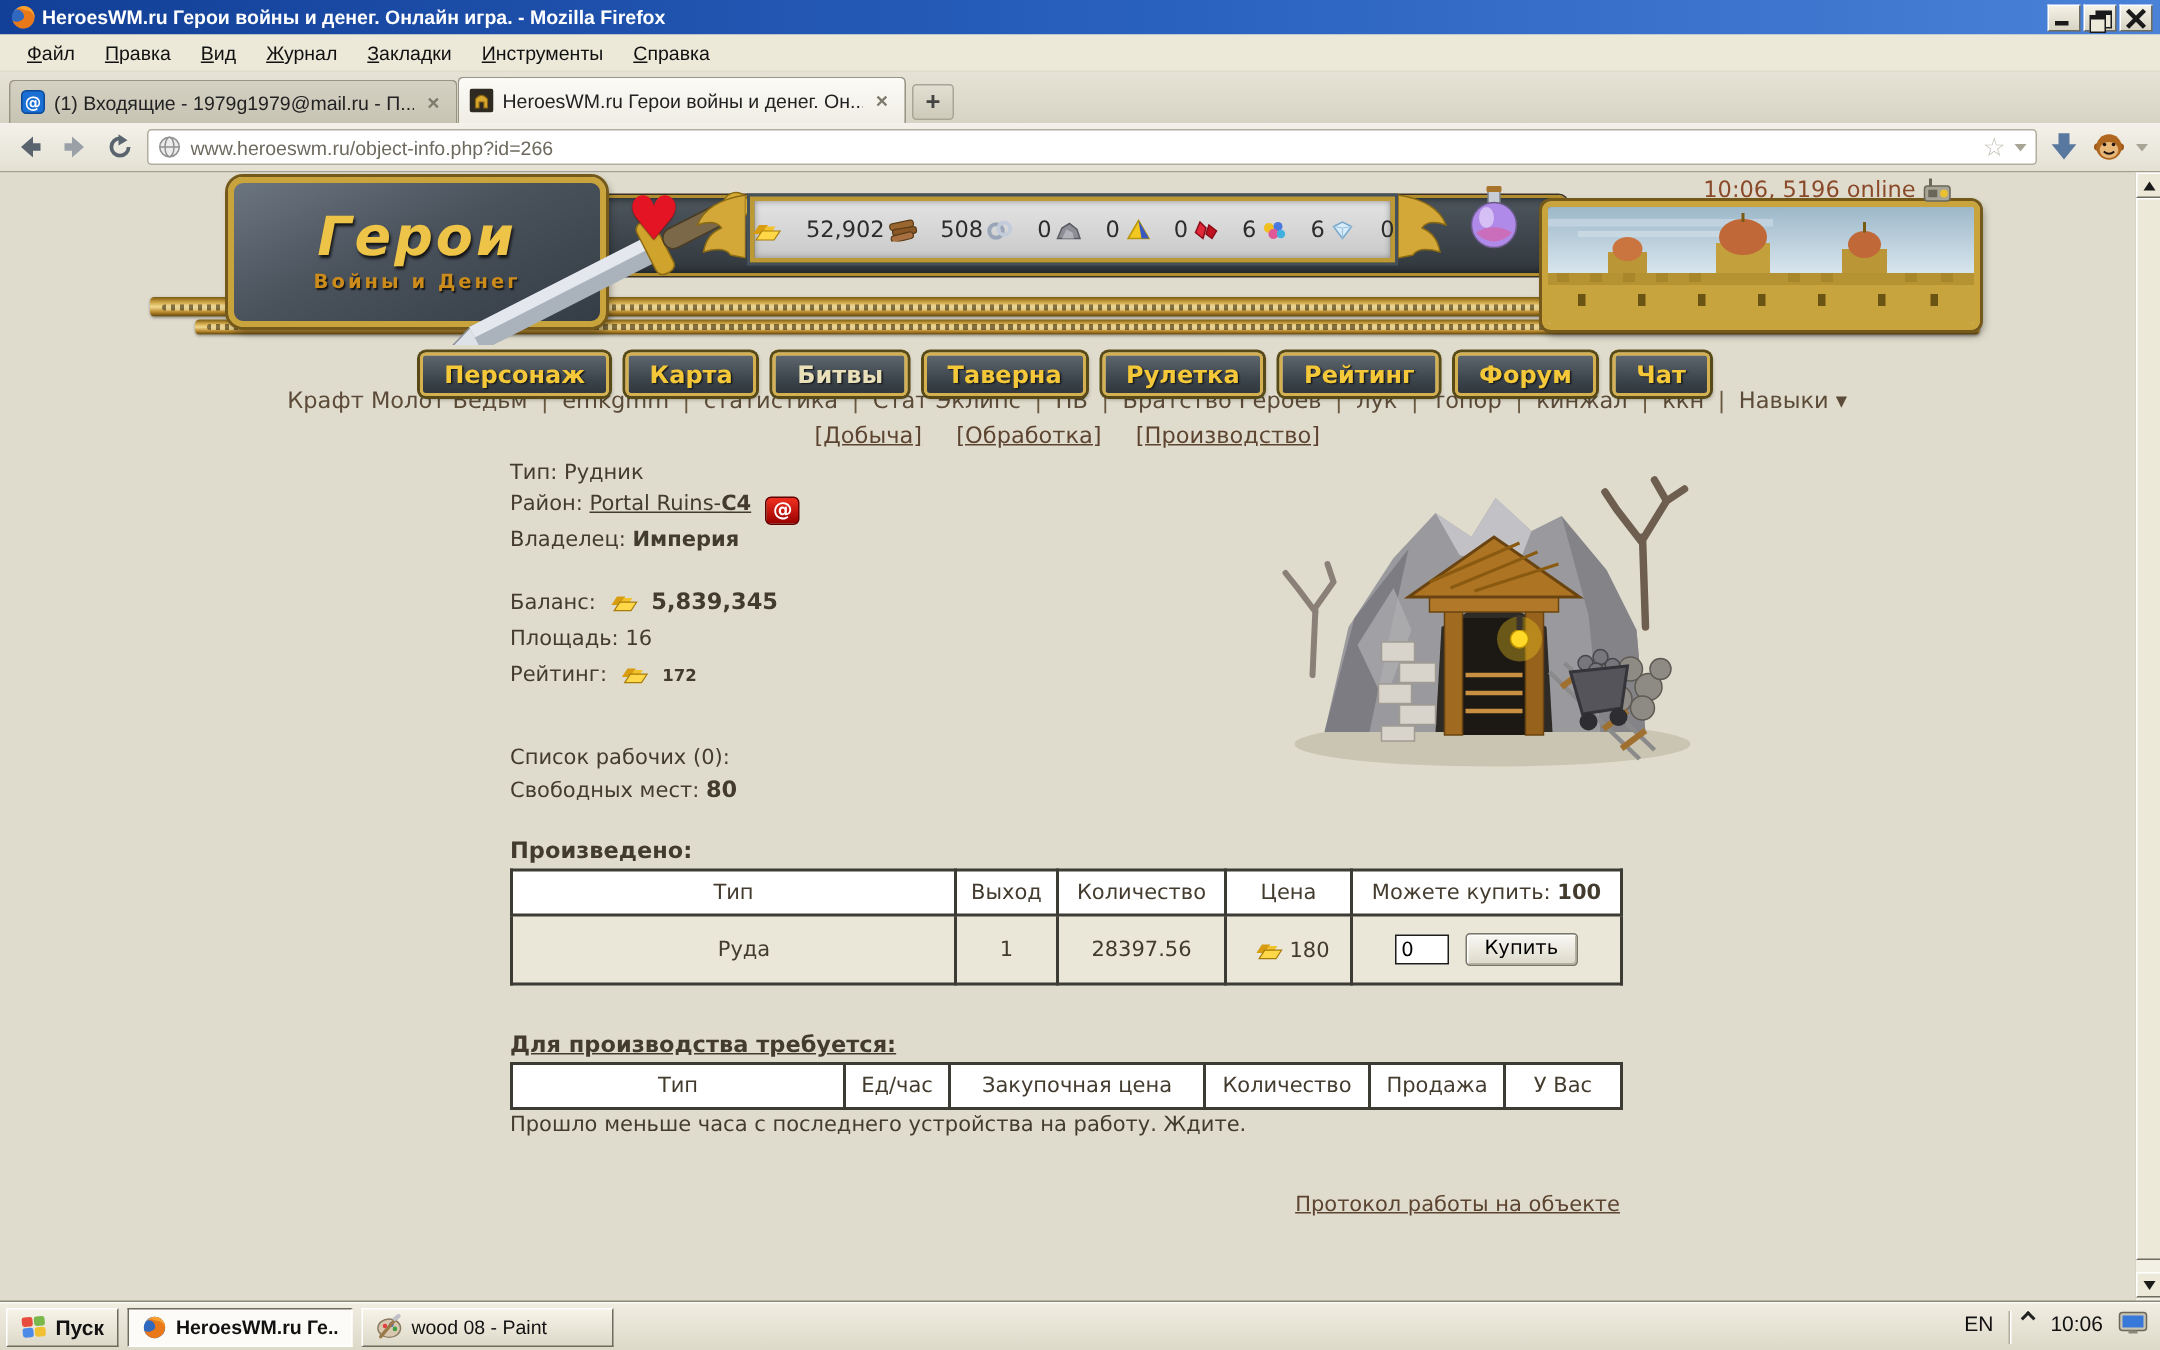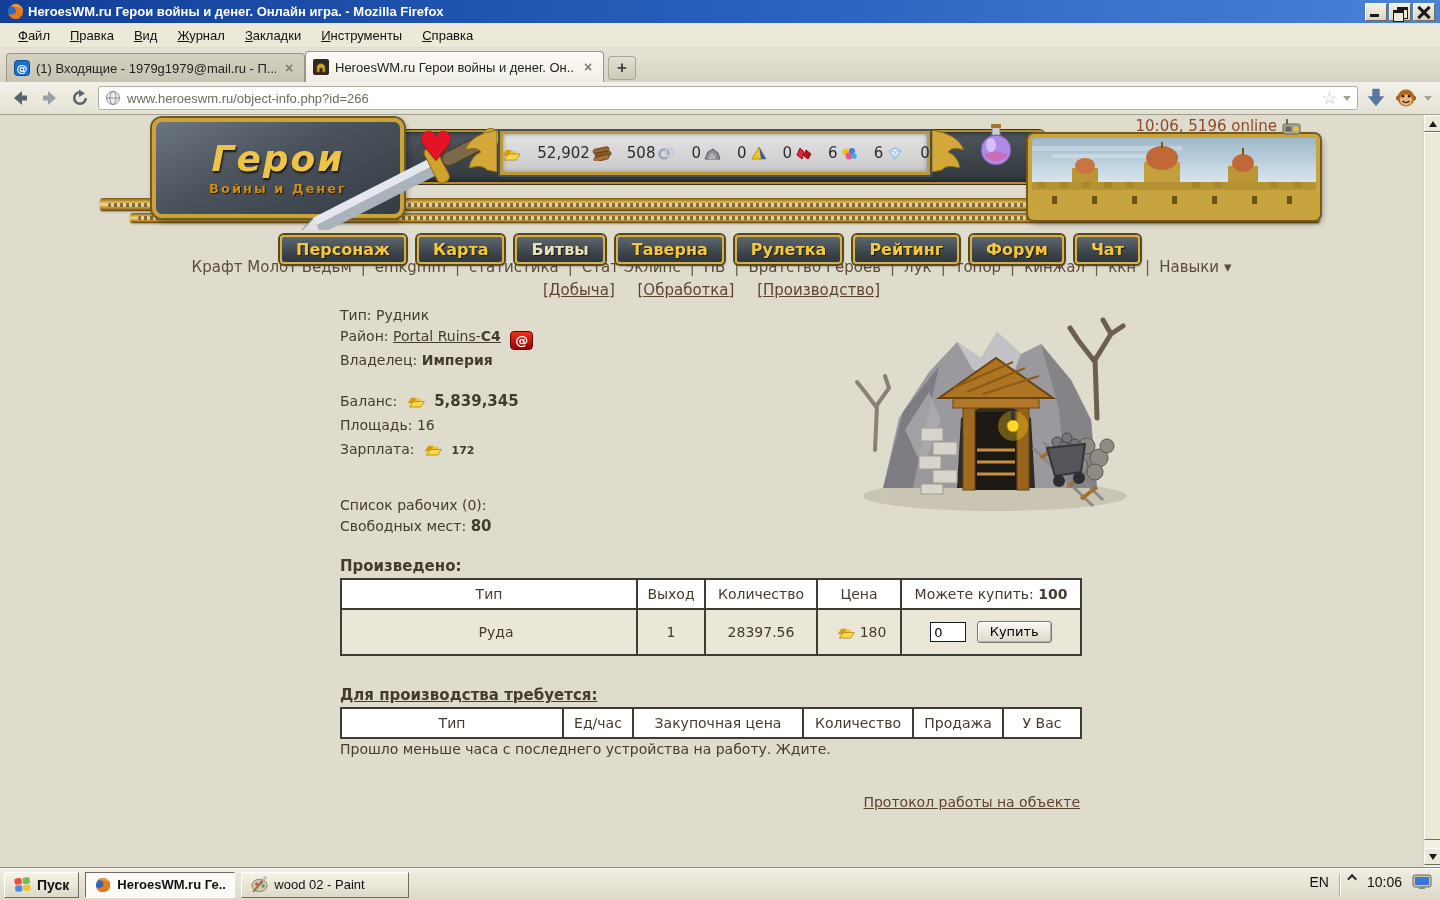--- a/index.html
+++ b/index.html
@@ -515,21 +515,21 @@
           <polygon points="6,12 10,6 16,6 12,12" fill="#f2c22a"></polygon>
         <polygon points="3,15 7,9 19,9 15,15" fill="#ffd84a" stroke="#a87c08" stroke-width="0.8"></polygon>
       </svg>
       <span class="bold" style="font-size:15px">5,839,345</span>
     </p>
     <p class="mline">
       <span>Площадь:</span>
       <span>16</span>
     </p>
     <p class="mline">
-      <span>Зарплата:</span>
+      <span>Рейтинг:</span>
       <svg class="ico-inline" width="22" height="15" viewBox="0 0 20 16">
         <polygon points="1,11 5,5 11,5 7,11" fill="#d89c10"></polygon>
           <polygon points="6,12 10,6 16,6 12,12" fill="#f2c22a"></polygon>
         <polygon points="3,15 7,9 19,9 15,15" fill="#ffd84a" stroke="#a87c08" stroke-width="0.8"></polygon>
       </svg>
       <span class="bold" style="font-size:11px">172</span>
     </p>
 
     <div class="gap32"></div>
 
@@ -637,21 +637,21 @@
   </div>
   <div class="taskitem" style="width:168px">
     <svg width="17" height="17" viewBox="0 0 18 18">
       <ellipse cx="9" cy="10" rx="8" ry="6.5" fill="#d8c8b0" stroke="#8a7a62"></ellipse>
       <circle cx="6" cy="8.5" r="1.6" fill="#e04040"></circle>
         <circle cx="10.5" cy="7.5" r="1.6" fill="#4060e0"></circle>
         <circle cx="13" cy="10.5" r="1.6" fill="#40a040"></circle>
       <path d="M3,16 L14,3" stroke="#9a7848" stroke-width="2.4" stroke-linecap="round"></path>
       <path d="M13,3.5 L15.5,1.5" stroke="#c0c0c8" stroke-width="3" stroke-linecap="round"></path>
     </svg>
-    <span class="tktext">wood 02 - Paint</span>
+    <span class="tktext">wood 08 - Paint</span>
   </div>
   <div class="tray">
     <span class="lang">EN</span>
     <span class="tray-sep"></span>
     <span class="chevup"></span>
     <span class="clock">10:06</span>
     <svg width="20" height="16" viewBox="0 0 20 16">
       <rect x="1" y="1" width="18" height="12" rx="2" fill="#c8c4b4" stroke="#6a665a"></rect>
       <rect x="3" y="3" width="14" height="8" fill="#3878d8"></rect>
       <rect x="7" y="13" width="6" height="2" fill="#8a8678"></rect>

